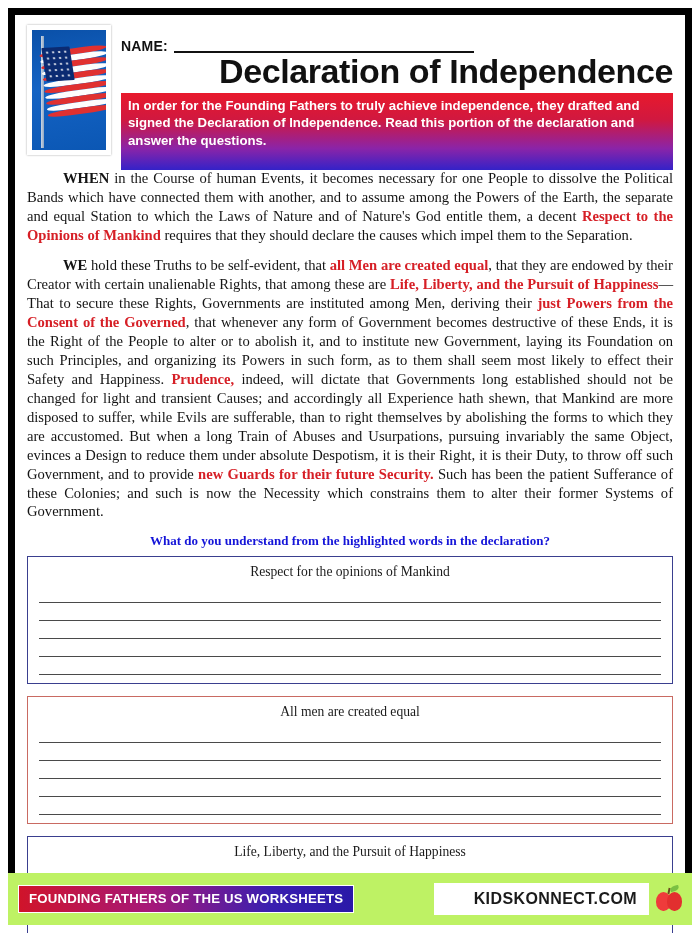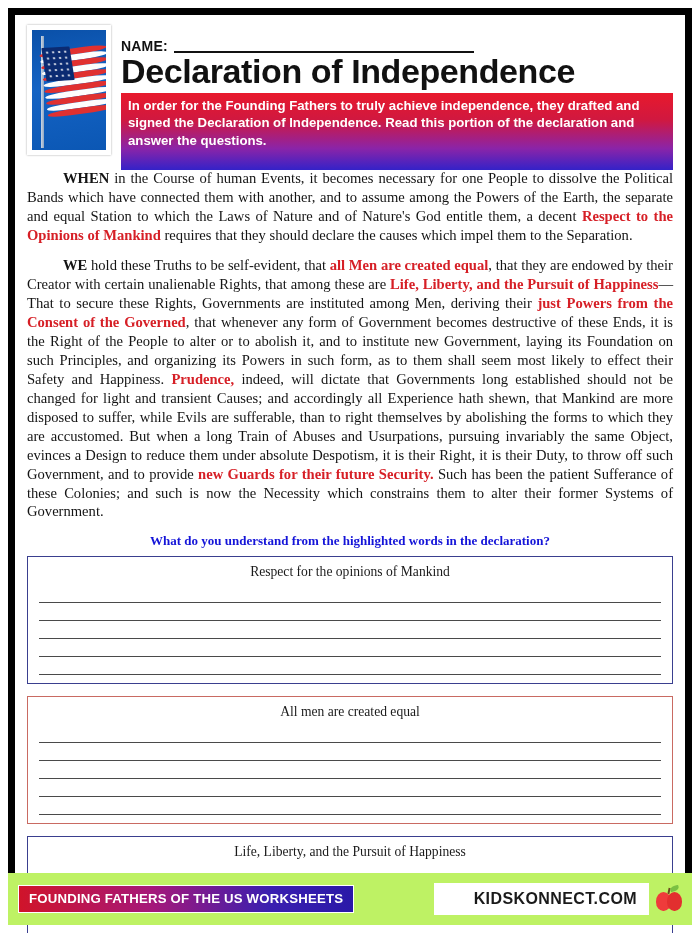--- a/index.html
+++ b/index.html
@@ -88,21 +88,21 @@
     border-bottom:2.4px solid #111;
     height:17px;
     max-width:300px;
   }
   .title{
     font-family:"Liberation Sans", sans-serif;
     font-weight:bold;
     font-size:34px;
     line-height:1.02;
     color:#111111;
-    text-align:left;
+    text-align:right;
     margin:1px 0 4px 0;
     letter-spacing:-0.4px;
   }
   .intro-banner{
     background:linear-gradient(to bottom,#e8192c 0%,#d01840 35%,#8b24a8 72%,#3422c8 100%);
     color:#ffffff;
     font-family:"Liberation Sans", sans-serif;
     font-weight:bold;
     font-size:13.2px;
     line-height:1.33;

